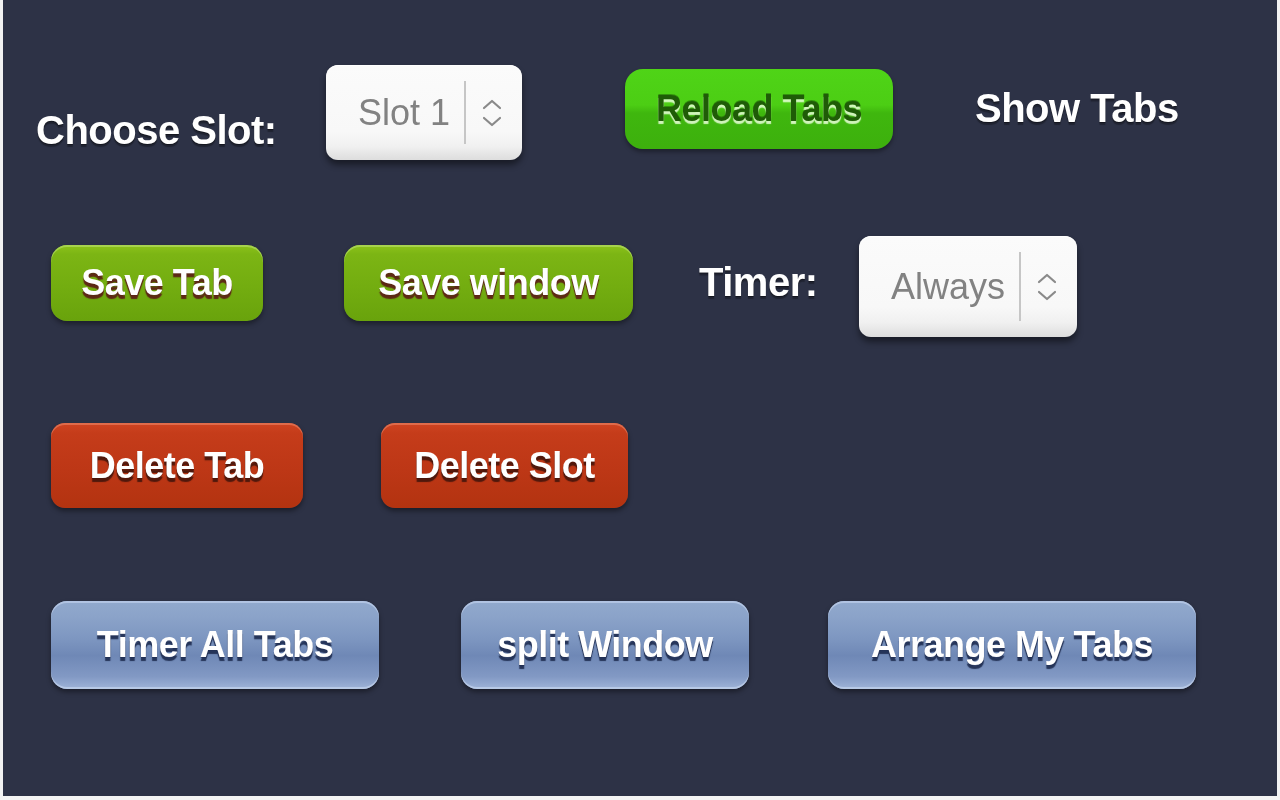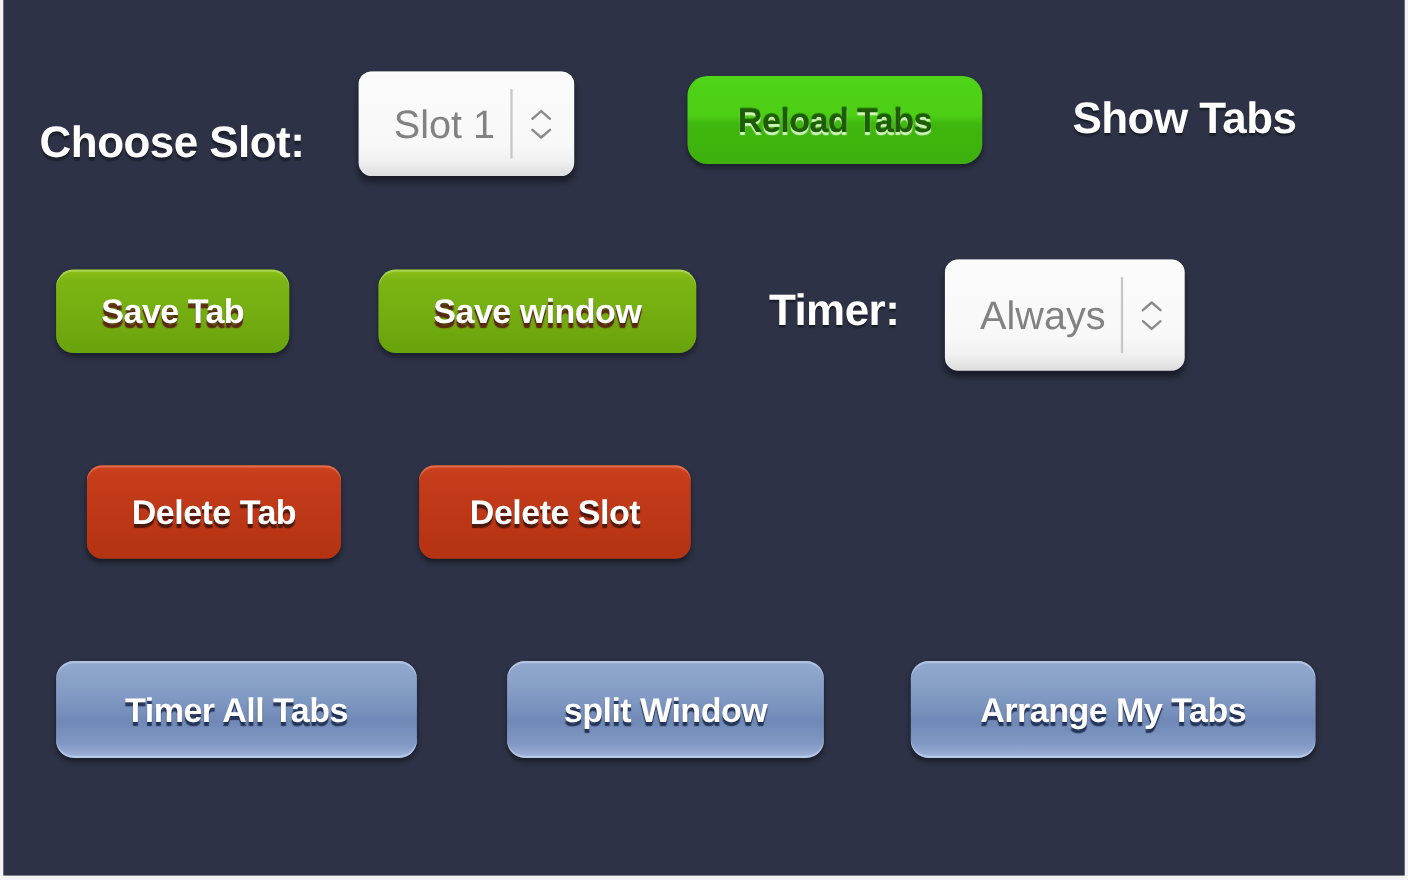--- a/index.html
+++ b/index.html
@@ -53,21 +53,21 @@
     align-items: center;
     justify-content: center;
     border: none;
     outline: none;
     cursor: pointer;
     font-family: "Liberation Sans", sans-serif;
     font-weight: bold;
     white-space: nowrap;
     line-height: 1;
     padding: 12px 16px;
-    font-size: 31px;
+    font-size: 36px;
     letter-spacing: -0.5px;
     border-radius: 14px;
   }
 
   
   .btn-reload {
     height: 80px;
     background: linear-gradient(to bottom, #4fd417 0%, #4cce14 45%, #3fb70e 55%, #3db00d 100%);
     border-radius: 18px;
     color: #1f5c07;
@@ -156,21 +156,21 @@
   #choose-slot-label { left: 33px;  top: 86px; margin-top: 24px; }
   #slot-select       { left: 323px; top: 65px; height: 95px; }
   #reload-tabs-btn   { left: 622px; top: 69px; width: 268px; }
   #show-tabs-label   { left: 972px; top: 88px; }
 
   #save-tab-btn      { left: 48px;  top: 245px; width: 212px; }
   #save-window-btn   { left: 341px; top: 245px; width: 289px; }
   #timer-label       { left: 696px; top: 262px; }
   #timer-select      { left: 856px; top: 236px; height: 101px; }
 
-  #delete-tab-btn    { left: 48px;  top: 423px; width: 231px; margin-left: 28px; }
+  #delete-tab-btn    { left: 48px;  top: 423px; width: 252px; }
   #delete-slot-btn   { left: 378px; top: 423px; width: 247px; }
 
   #merge-all-btn     { left: 48px;  top: 601px; width: 328px; }
   #split-window-btn  { left: 458px; top: 601px; width: 288px; }
   #arrange-tabs-btn  { left: 825px; top: 601px; width: 368px; }
 </style>
 </head>
 <body>
 
 <div class="popup-root">

